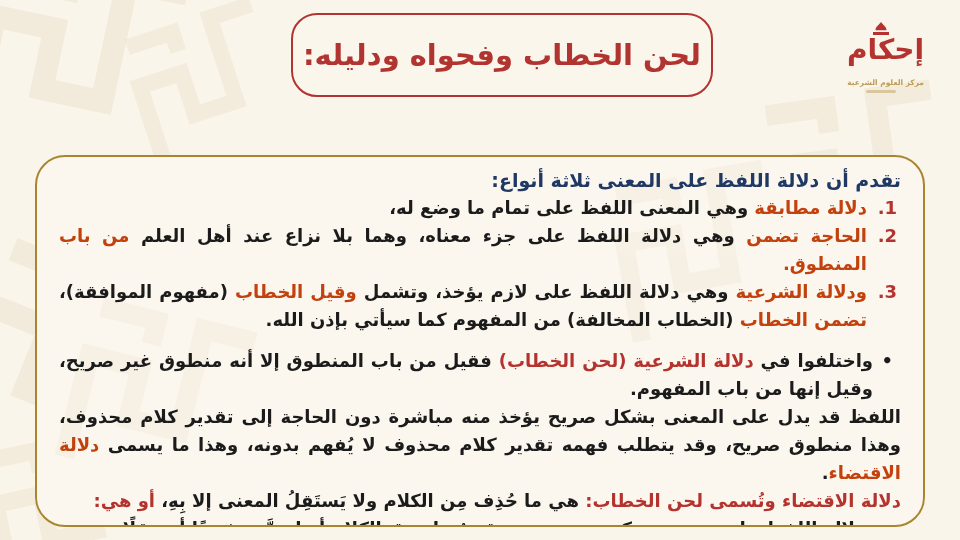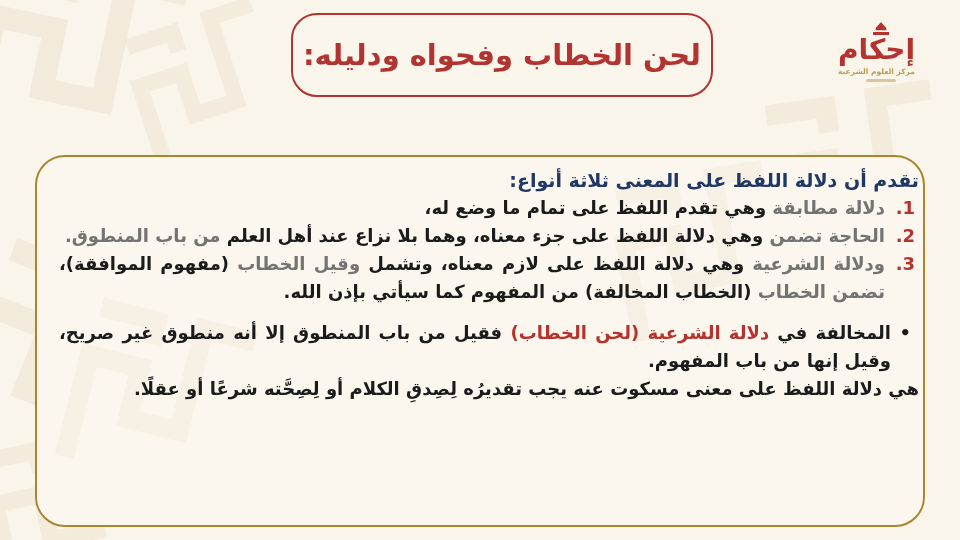--- a/index.html
+++ b/index.html
@@ -16,44 +16,44 @@
   .title-box{
     position:absolute;top:13px;left:291px;width:418px;height:80px;
     border:2.5px solid #B23431;border-radius:26px;background:#FBF6EC;
     display:flex;align-items:center;justify-content:center;z-index:3;
   }
   .title-text{
     color:#B23431;font-size:29px;font-weight:800;direction:rtl;
     letter-spacing:-.5px;white-space:nowrap;
   }
   
-  .logo{position:absolute;top:22px;right:36px;width:86px;text-align:left;z-index:3;}
+  .logo{position:absolute;top:22px;right:36px;width:86px;text-align:right;z-index:3;}
   .logo-dome{height:13px;display:flex;justify-content:center;align-items:flex-end;}
   .logo-mark{
     color:#B5332E;font-size:28px;font-weight:900;line-height:1.05;direction:rtl;
     letter-spacing:-1px;
   }
-  .logo-tag{color:#BC9C55;font-size:7.5px;font-weight:700;margin-top:3px;direction:rtl;white-space:nowrap;}
+  .logo-tag{color:#BC9C55;font-size:7.5px;font-weight:700;margin-top:14px;direction:rtl;white-space:nowrap;}
   .logo-bar{height:3px;width:30px;background:#D9C69D;margin:3px auto 0;border-radius:2px;}
   
   .content{
     position:absolute;left:35px;right:35px;top:155px;bottom:13px;
     border:2.5px solid #A8862F;border-radius:30px;background:#FBF7EF;
-    box-sizing:border-box;padding:9px 4px 0 22px;
+    box-sizing:border-box;padding:9px 22px 0 22px;
     direction:rtl;text-align:justify;overflow:hidden;z-index:2;
   }
   .content .inner{position:relative;z-index:2;}
   .line{margin:0;font-size:18px;font-weight:700;line-height:28px;color:#1B1B1B;}
   .intro{font-size:19px;}
   .li{position:relative;padding-right:34px;}
   .li .marker{position:absolute;right:4px;top:0;}
   .bullet-row{position:relative;padding-right:28px;margin-top:13px;}
   .bullet-row .marker{position:absolute;right:8px;top:0;color:#1B1B1B;}
   .t-navy{color:#1F3864;}
-  .t-gold{color:#737373;}
+  .t-gold{color:#c2410c;}
   .t-red{color:#B5332E;}
   .t-dark{color:#1B1B1B;}
 </style>
 </head>
 <body>
 
 <div class="stage">
 
   <div class="motif" style="left:-30px;top:-45px;transform:rotate(12deg);">
     <svg width="210" height="210" viewBox="0 0 120 120">
@@ -105,34 +105,36 @@
     <div class="motif" style="left:30px;bottom:40px;transform:rotate(14deg);opacity:.35;z-index:1;">
       <svg width="180" height="180" viewBox="0 0 120 120">
           <path d="M10 115 V45 H45 V80 H80 V10 H115 M10 12 H48 V28" fill="none" stroke="#EEE4D0" stroke-width="13"></path>
         </svg>
     </div>
 
     <div class="inner">
       <p class="line intro"><span class="t-navy">تقدم أن دلالة اللفظ على المعنى ثلاثة أنواع:</span></p>
 
       <div class="line li">
-        <span class="marker t-red">1.</span><span class="t-gold">دلالة مطابقة </span><span class="t-dark">وهي تقدم اللفظ على تمام ما وضع له،</span>
+        <span class="marker t-red">1.</span><span class="t-gold">دلالة مطابقة </span><span class="t-dark">وهي المعنى اللفظ على تمام ما وضع له،</span>
       </div>
 
       <div class="line li">
         <span class="marker t-red">2.</span><span class="t-gold">الحاجة تضمن </span><span class="t-dark">وهي دلالة اللفظ على جزء معناه، وهما بلا نزاع عند أهل العلم </span><span class="t-gold">من باب المنطوق.</span>
       </div>
 
       <div class="line li">
-        <span class="marker t-red">3.</span><span class="t-gold">ودلالة الشرعية </span><span class="t-dark">وهي دلالة اللفظ على لازم معناه، وتشمل </span><span class="t-gold">وقيل الخطاب </span><span class="t-dark">(مفهوم الموافقة)، </span><span class="t-gold">تضمن الخطاب </span><span class="t-dark">(الخطاب المخالفة) من المفهوم كما سيأتي بإذن الله.</span>
+        <span class="marker t-red">3.</span><span class="t-gold">ودلالة الشرعية </span><span class="t-dark">وهي دلالة اللفظ على لازم يؤخذ، وتشمل </span><span class="t-gold">وقيل الخطاب </span><span class="t-dark">(مفهوم الموافقة)، </span><span class="t-gold">تضمن الخطاب </span><span class="t-dark">(الخطاب المخالفة) من المفهوم كما سيأتي بإذن الله.</span>
       </div>
 
       <div class="line bullet-row">
-        <span class="marker">•</span><span class="t-dark">المخالفة في </span><span class="t-red">دلالة الشرعية (لحن الخطاب) </span><span class="t-dark">فقيل من باب المنطوق إلا أنه منطوق غير صريح، وقيل إنها من باب المفهوم.</span>
+        <span class="marker">•</span><span class="t-dark">واختلفوا في </span><span class="t-red">دلالة الشرعية (لحن الخطاب) </span><span class="t-dark">فقيل من باب المنطوق إلا أنه منطوق غير صريح، وقيل إنها من باب المفهوم.</span>
       </div>
 
+      <p class="line"><span class="t-dark">اللفظ قد يدل على المعنى بشكل صريح يؤخذ منه مباشرة دون الحاجة إلى تقدير كلام محذوف، وهذا منطوق صريح، وقد يتطلب فهمه تقدير كلام محذوف لا يُفهم بدونه، وهذا ما يسمى </span><span class="t-gold">دلالة الاقتضاء</span><span class="t-dark">.</span></p>
 
+      <p class="line"><span class="t-red">دلالة الاقتضاء وتُسمى لحن الخطاب: </span><span class="t-dark">هي ما حُذِف مِن الكلام ولا يَستَقِلُ المعنى إلا بِهِ، </span><span class="t-red">أو هي:</span></p>
 
       <p class="line"><span class="t-dark">هي دلالة اللفظ على معنى مسكوت عنه يجب تقديرُه لِصِدقِ الكلام أو لِصِحَّته شرعًا أو عقلًا.</span></p>
     </div>
   </div>
 
 </div>
 
 </body></html>

